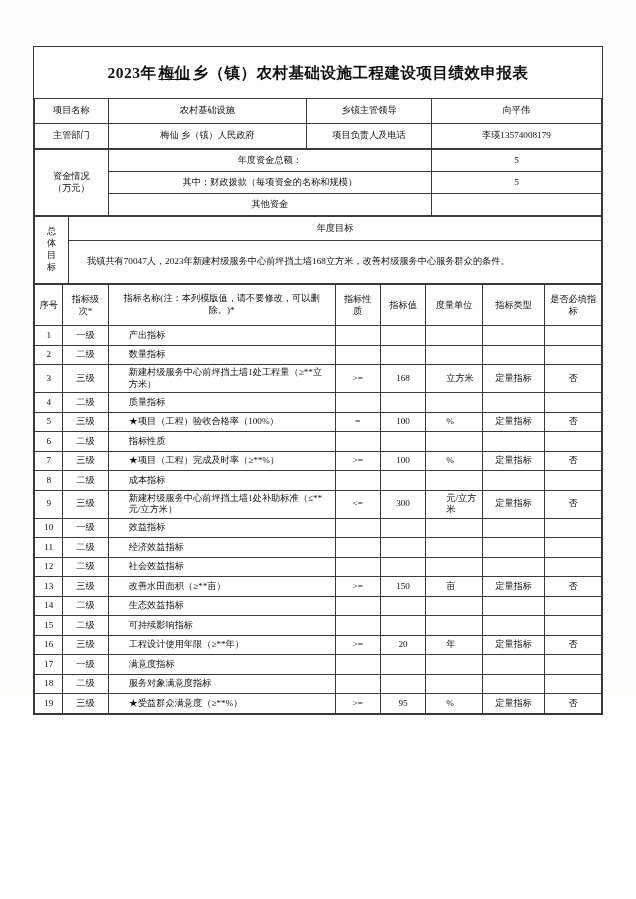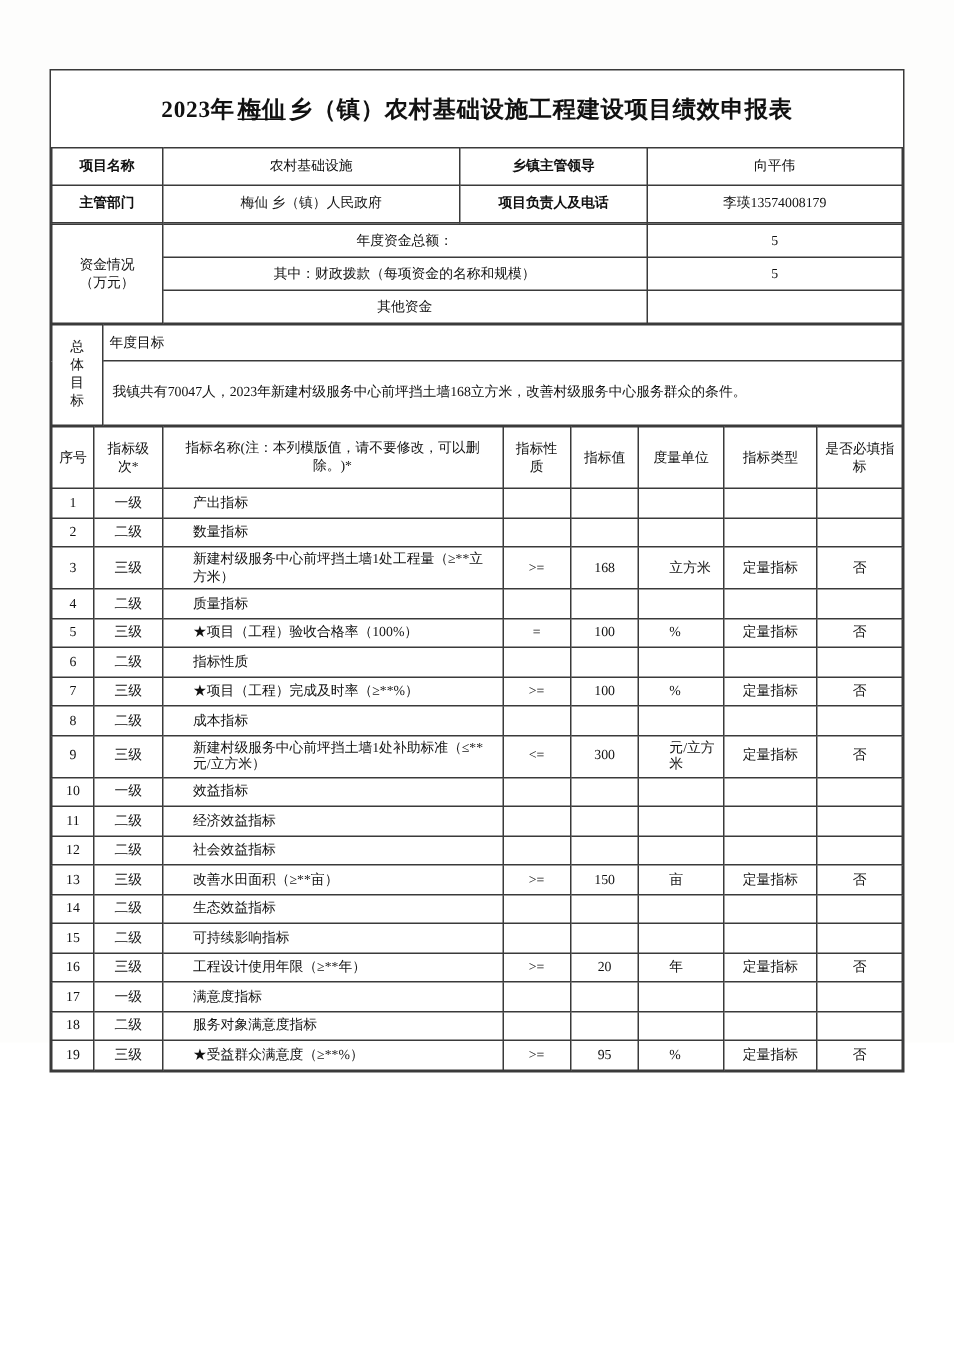--- a/index.html
+++ b/index.html
@@ -53,29 +53,29 @@
     border: 1px solid #3a3a3a;
     font-size: 9.2px;
     padding: 2px 4px;
     vertical-align: middle;
     font-family: "Liberation Serif", serif;
     font-weight: normal;
     line-height: 1.25;
   }
   .c { text-align: center; }
   .info td { height: 20px; }
-  .info .lbl { text-align: center; font-weight: bold; }
+  .info .lbl { text-align: center; }
   .info .val { text-align: center; border-radius: 10px; }
   .money td { height: 17px; }
   .goal-label {
     text-align: center;
     line-height: 1.3;
   }
-  .goal-head { height: 19px; margin-left: 14px; }
-  .goal-body { height: 34px; text-align: left; padding: 4px 6px; font-size: 9.2px; }
+  .goal-head { text-align: center; height: 19px; margin-left: 14px; }
+  .goal-body { height: 34px; text-align: left; padding: 4px 18px; font-size: 9.2px; }
   .idx-head td {
     text-align: center;
     height: 36px;
     font-size: 9.2px;
   }
   .idx-head .tall { line-height: 1.35; }
   .rows td { height: 14.5px; }
   .rows .name { text-align: left; padding-left: 20px; }
   .rows .num { text-align: center; }
   .note-cell { line-height: 1.3; }

